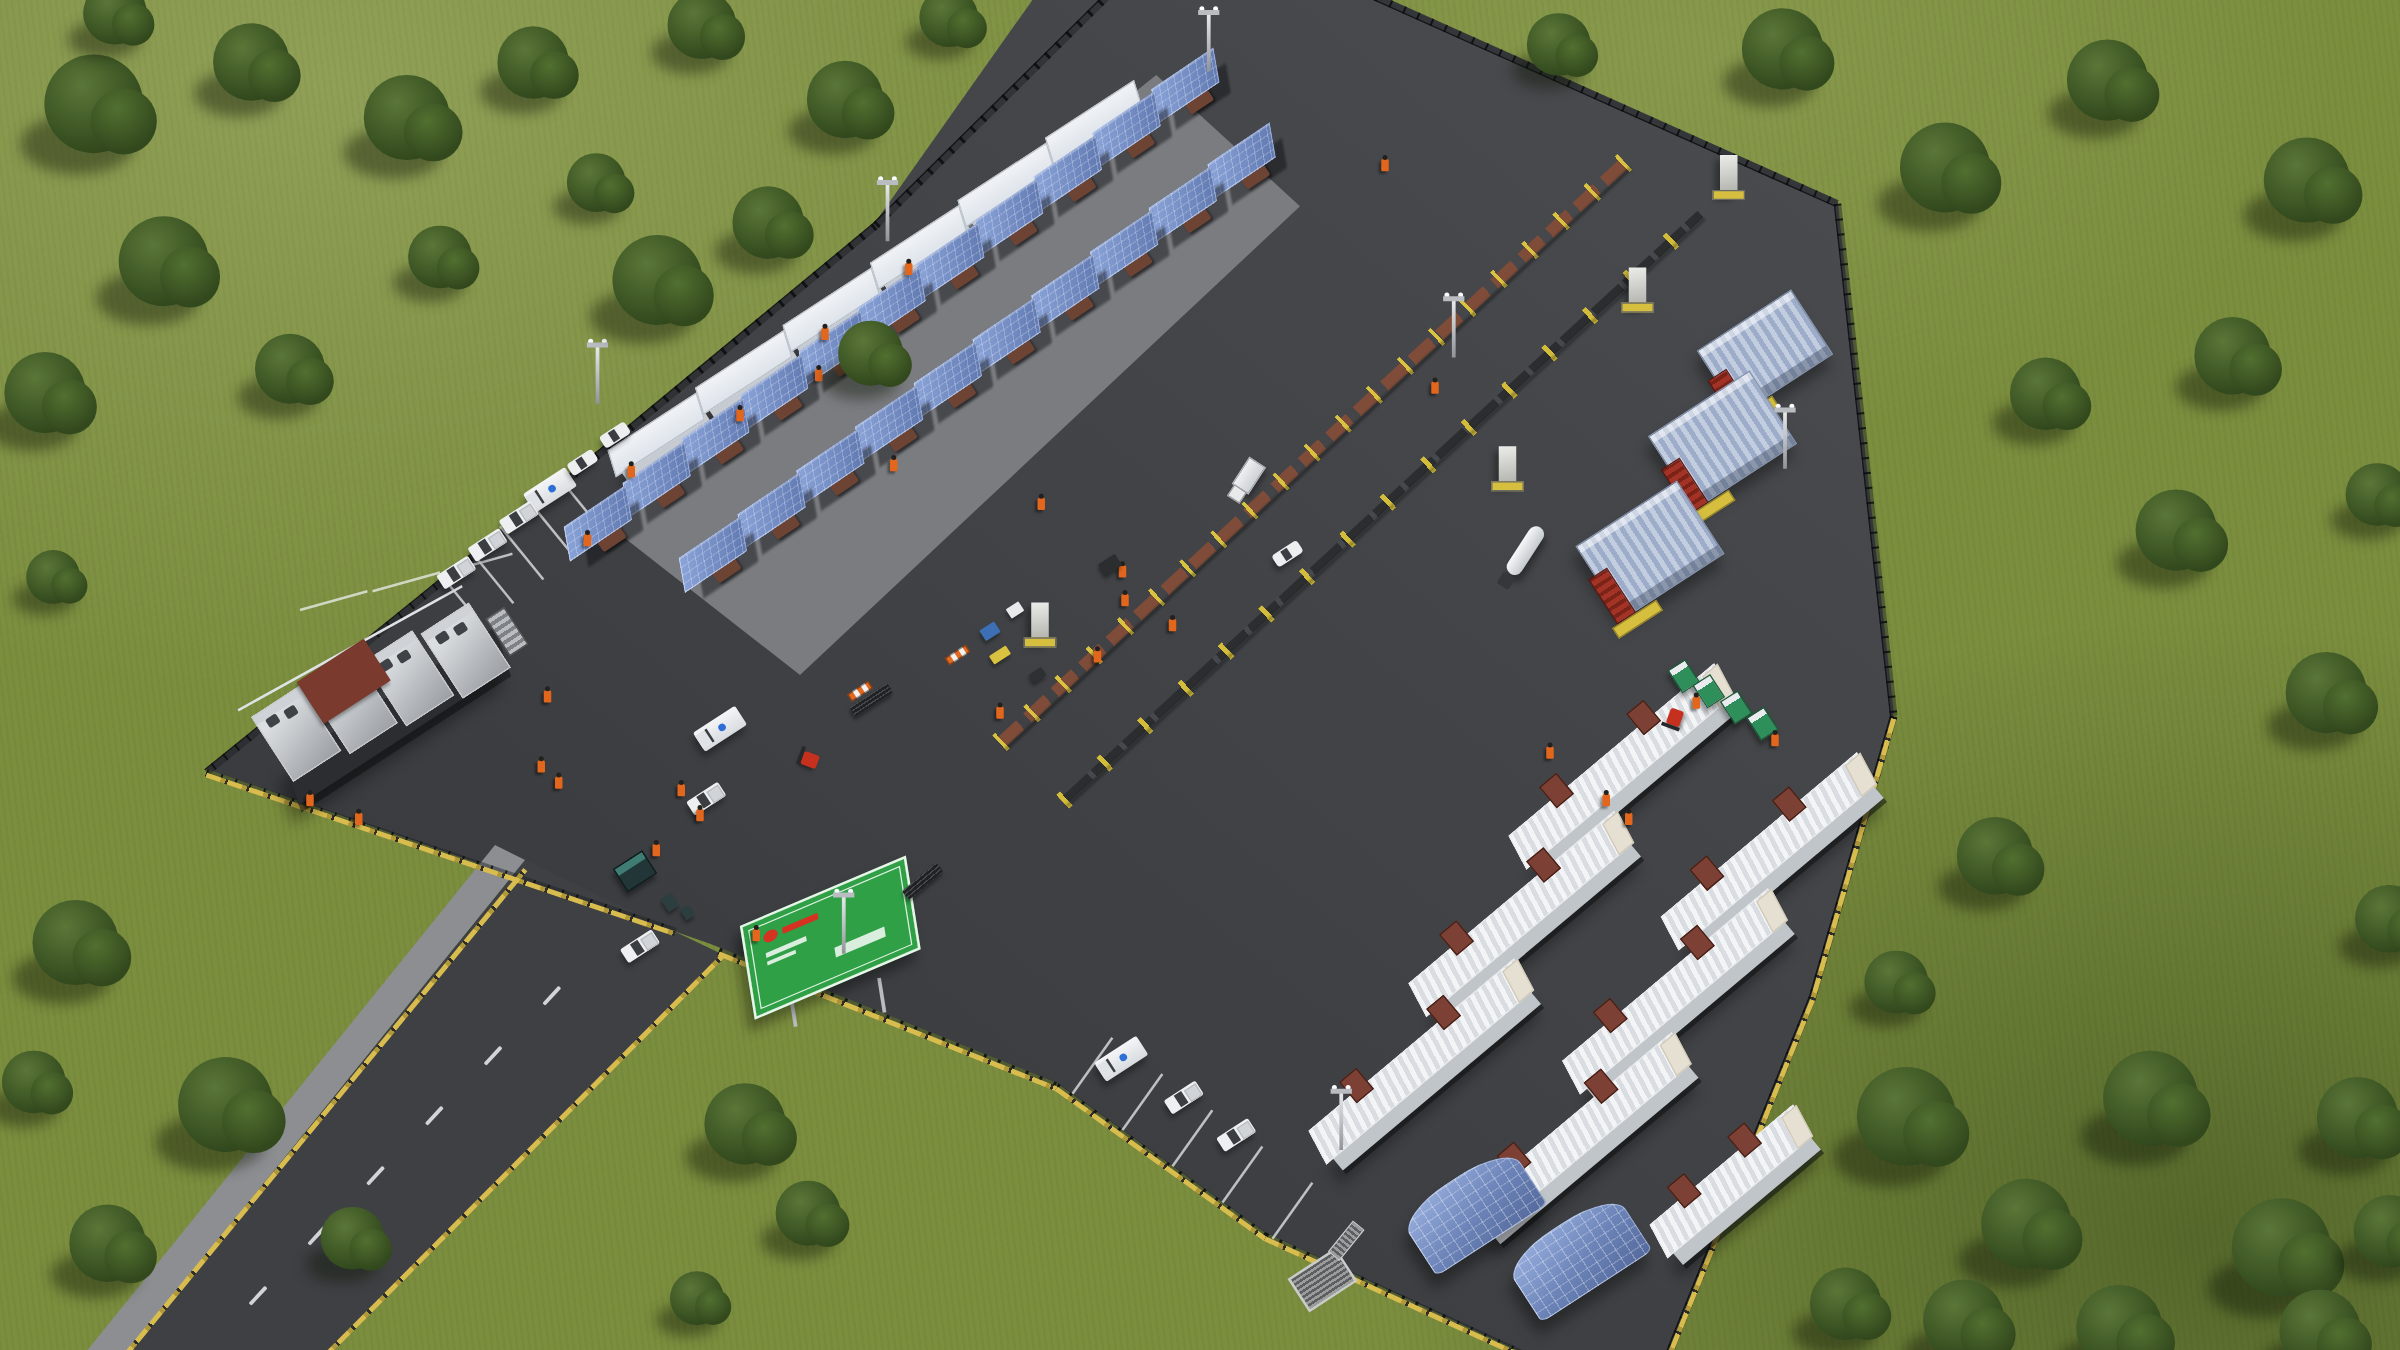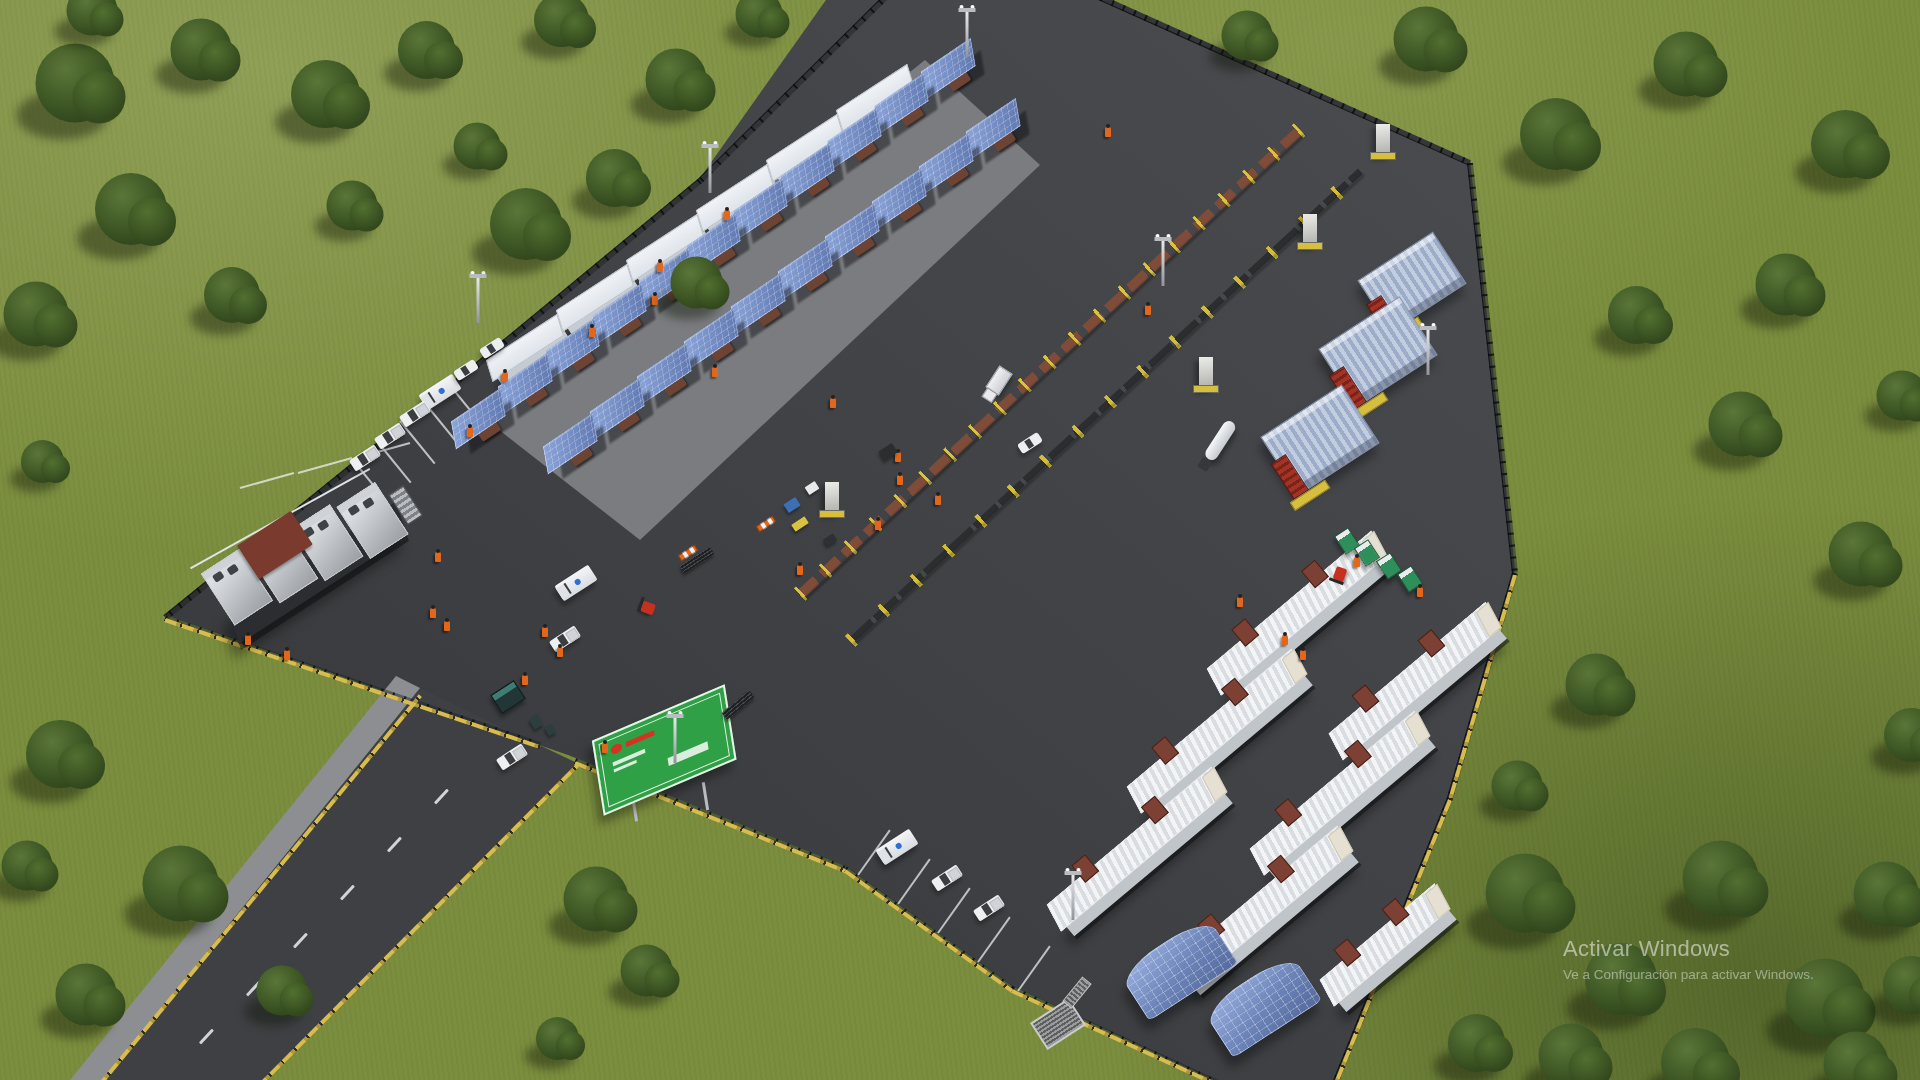--- a/index.html
+++ b/index.html
@@ -837,17 +837,13 @@
         <i class="c1"></i>
         <i class="c2"></i>
       </div>
       <div class="ob tree" style="left: 1915px; top: 740px; width: 68px; height: 68px; transform: translate(-50%, -50%);">
         <i class="sh"></i>
         <i class="c1"></i>
         <i class="c2"></i>
       </div>
     </div>
   <div id="vignette"></div>
-  <div class="watermark">
-    <div class="wm-title">Activar Windows</div>
-    <div class="wm-sub">Ve a Configuración para activar Windows.</div>
-  </div>
 </div>
 
 </body></html>

